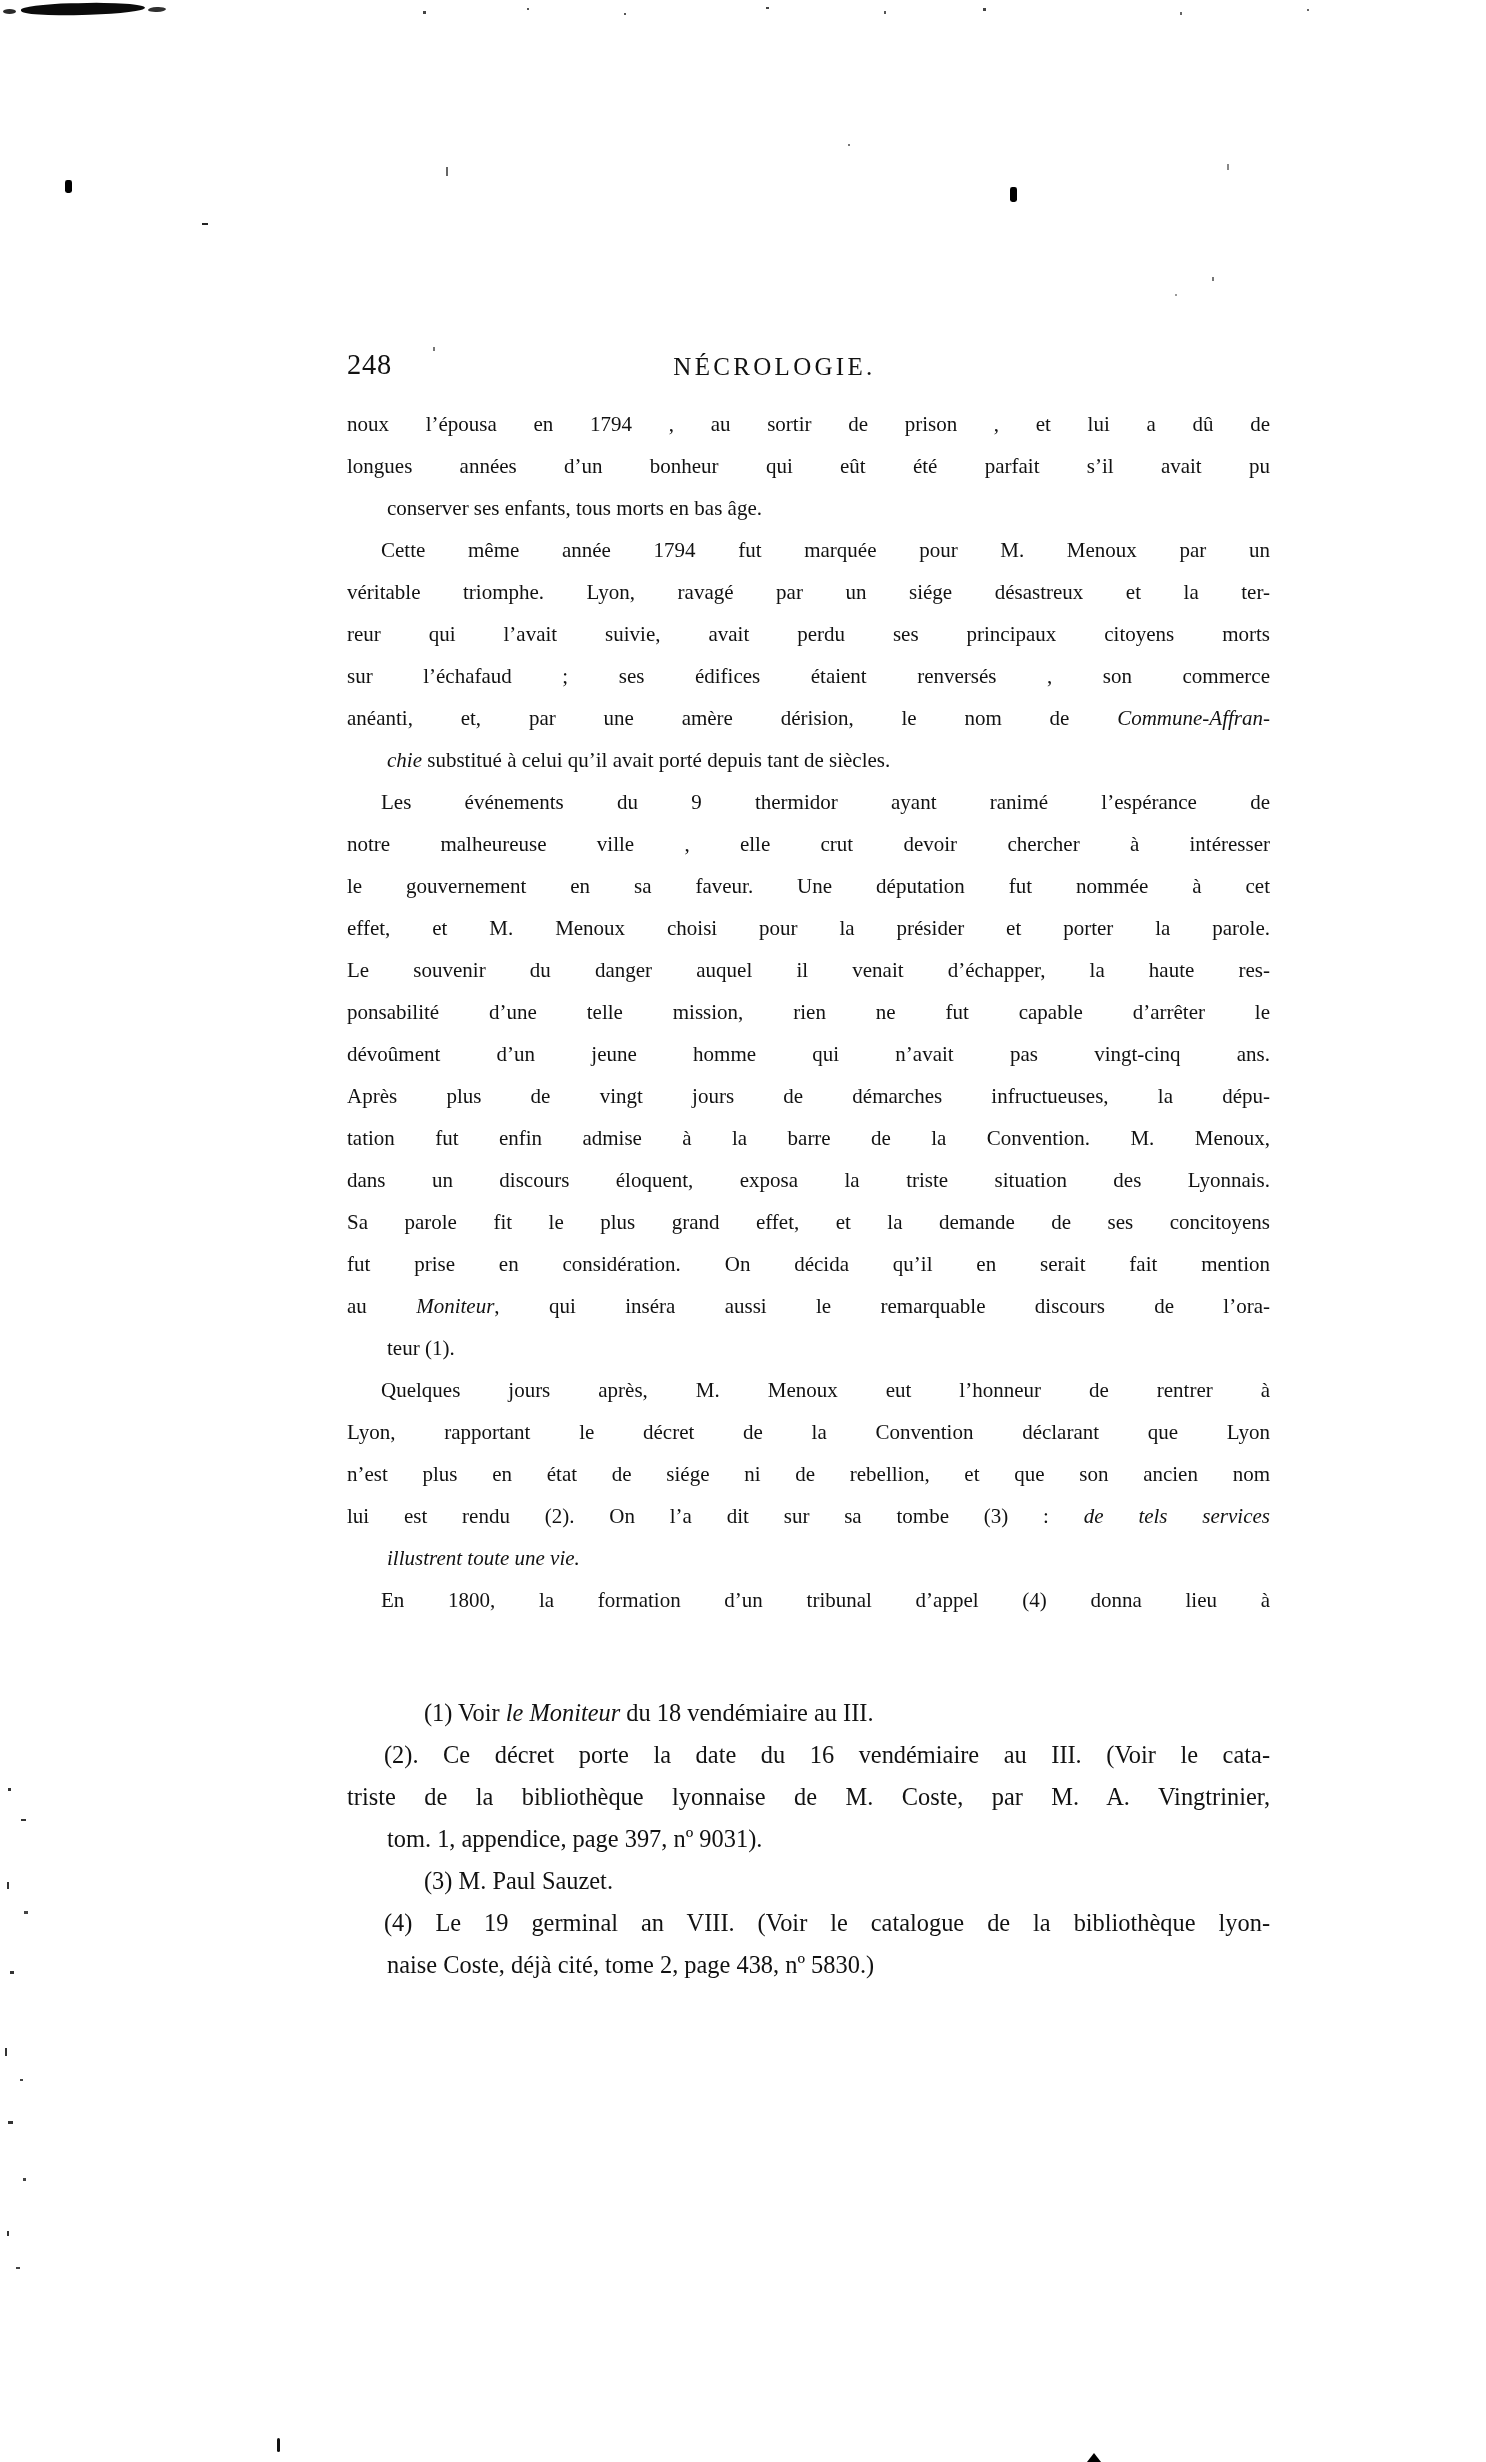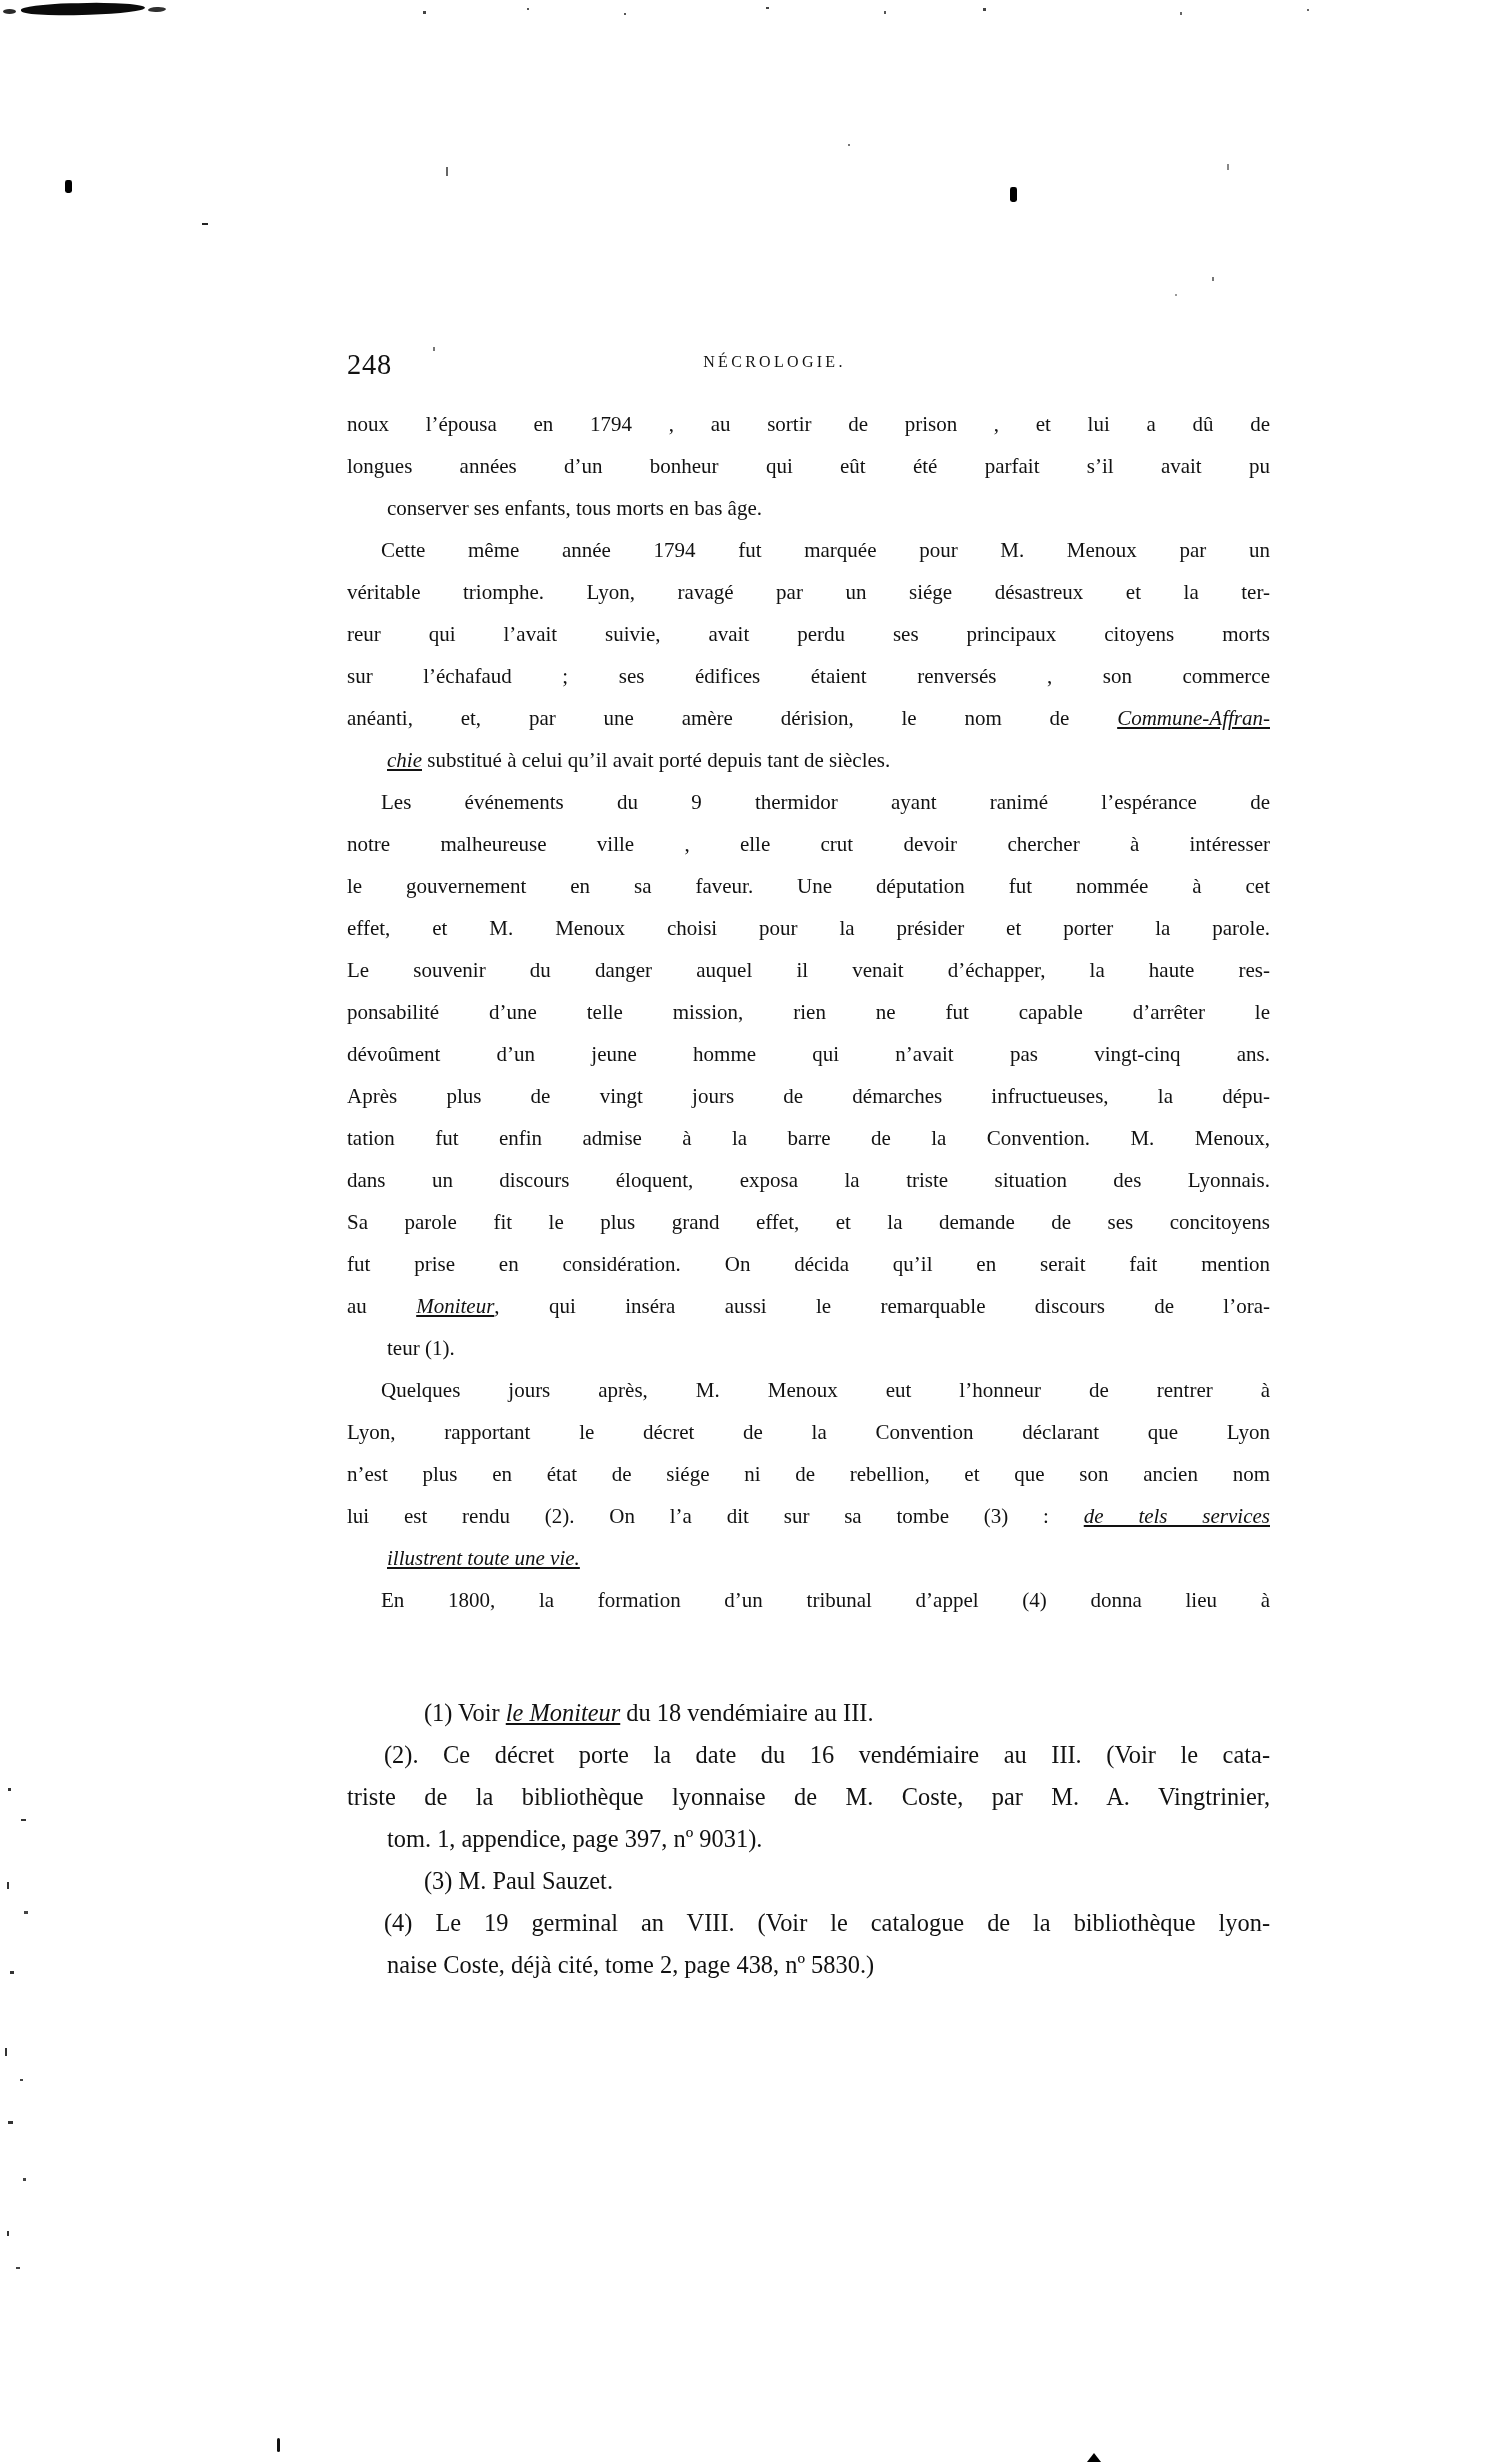--- a/index.html
+++ b/index.html
@@ -14,41 +14,41 @@
   }
   
   .header { position: absolute; left: 347px; top: 349px; width: 923px; height: 41px; }
   .page-number {
     position: absolute; left: 0; top: 0;
     font-size: 28.4px; letter-spacing: 0.8px;
   }
   .running-title {
     position: absolute; left: 0; right: 0; top: 4.1px;
     text-align: center;
-    font-size: 16px; letter-spacing: 3.3px;
+    font-size: 25px; letter-spacing: 3.3px;
     transform: translateX(-34px);
   }
   
   .body-text {
     position: absolute; left: 347px; top: 403px; width: 923px;
     font-size: 21px; line-height: 42px;
   }
   .footnotes {
     position: absolute; left: 347px; top: 1692px; width: 923px;
     font-size: 24.4px; line-height: 42px;
   }
   .line {
     height: 42px;
     text-align: justify;
     text-align-last: justify;
   }
   .line.nojust { text-align: left; text-align-last: left; margin-left: 40px; }
   .line.indent { text-indent: 34px; }
   .footnotes .line.indent { text-indent: 37px; }
-  .it { font-style: italic; text-decoration: underline; }
+  .it { font-style: italic; }
   
   .art { position: absolute; background: #111; }
   .smudge-main {
     position: absolute; left: 21px; top: 3.3px; width: 124px; height: 12.2px;
     background: #0b0b0b; border-radius: 45% 60% 50% 55%;
     transform: rotate(-1.6deg);
   }
   .smudge-l { position: absolute; left: 3.3px; top: 9px; width: 13px; height: 4.9px; background: #2a2a2a; border-radius: 50%; }
   .smudge-r { position: absolute; left: 148px; top: 7.3px; width: 18px; height: 4.9px; background: #303030; border-radius: 50%; transform: rotate(-3deg); }
   .tri {

